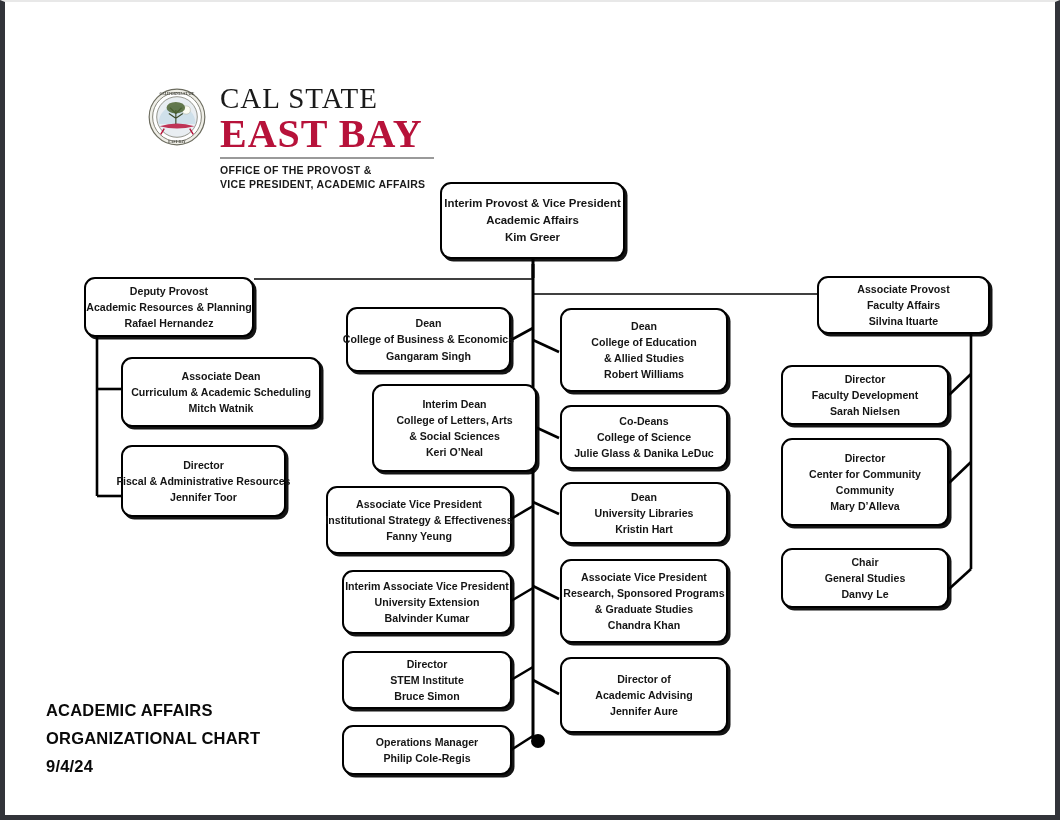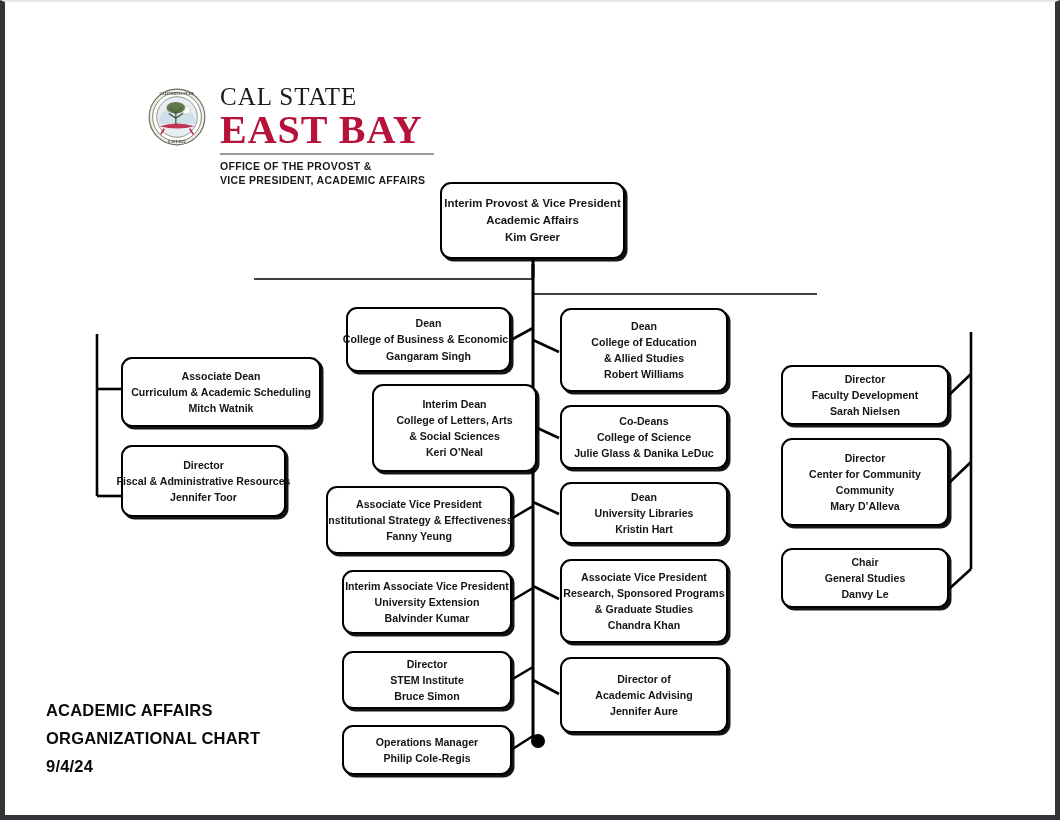--- a/index.html
+++ b/index.html
@@ -37,21 +37,21 @@
     height: 58px;
   }
   #logo-words {
     position: absolute;
     left: 72px;
     top: 0px;
     width: 216px;
   }
   .calstate {
     font-family: "Liberation Serif", serif;
-    font-size: 25px;
+    font-size: 29px;
     letter-spacing: 1px;
     color: #1a1a1a;
     line-height: 1;
     white-space: nowrap;
   }
   .eastbay {
     font-family: "Liberation Serif", serif;
     font-size: 40px;
     font-weight: bold;
     letter-spacing: 1px;
@@ -186,33 +186,43 @@
     </g>
     <circle cx="533" cy="739" r="7" fill="#000000"></circle>
   </svg>
 
   <div class="node root" style="left:435px; top:180px; width:185px; height:77px;">
     <div class="ln">Interim Provost &amp; Vice President</div>
     <div class="ln">Academic Affairs</div>
     <div class="ln">Kim Greer</div>
   </div>
 
+  <div class="node" style="left:79px; top:275px; width:170px; height:60px;">
+    <div class="ln">Deputy Provost</div>
+    <div class="ln">Academic Resources &amp; Planning</div>
+    <div class="ln">Rafael Hernandez</div>
+  </div>
 
   <div class="node" style="left:116px; top:355px; width:200px; height:70px;">
     <div class="ln">Associate Dean</div>
     <div class="ln">Curriculum &amp; Academic Scheduling</div>
     <div class="ln">Mitch Watnik</div>
   </div>
 
   <div class="node" style="left:116px; top:443px; width:165px; height:72px;">
     <div class="ln">Director</div>
     <div class="ln">Fiscal &amp; Administrative Resources</div>
     <div class="ln">Jennifer Toor</div>
   </div>
 
+  <div class="node" style="left:812px; top:274px; width:173px; height:58px;">
+    <div class="ln">Associate Provost</div>
+    <div class="ln">Faculty Affairs</div>
+    <div class="ln">Silvina Ituarte</div>
+  </div>
 
   <div class="node" style="left:776px; top:363px; width:168px; height:60px;">
     <div class="ln">Director</div>
     <div class="ln">Faculty Development</div>
     <div class="ln">Sarah Nielsen</div>
   </div>
 
   <div class="node" style="left:776px; top:436px; width:168px; height:88px;">
     <div class="ln">Director</div>
     <div class="ln">Center for Community</div>

